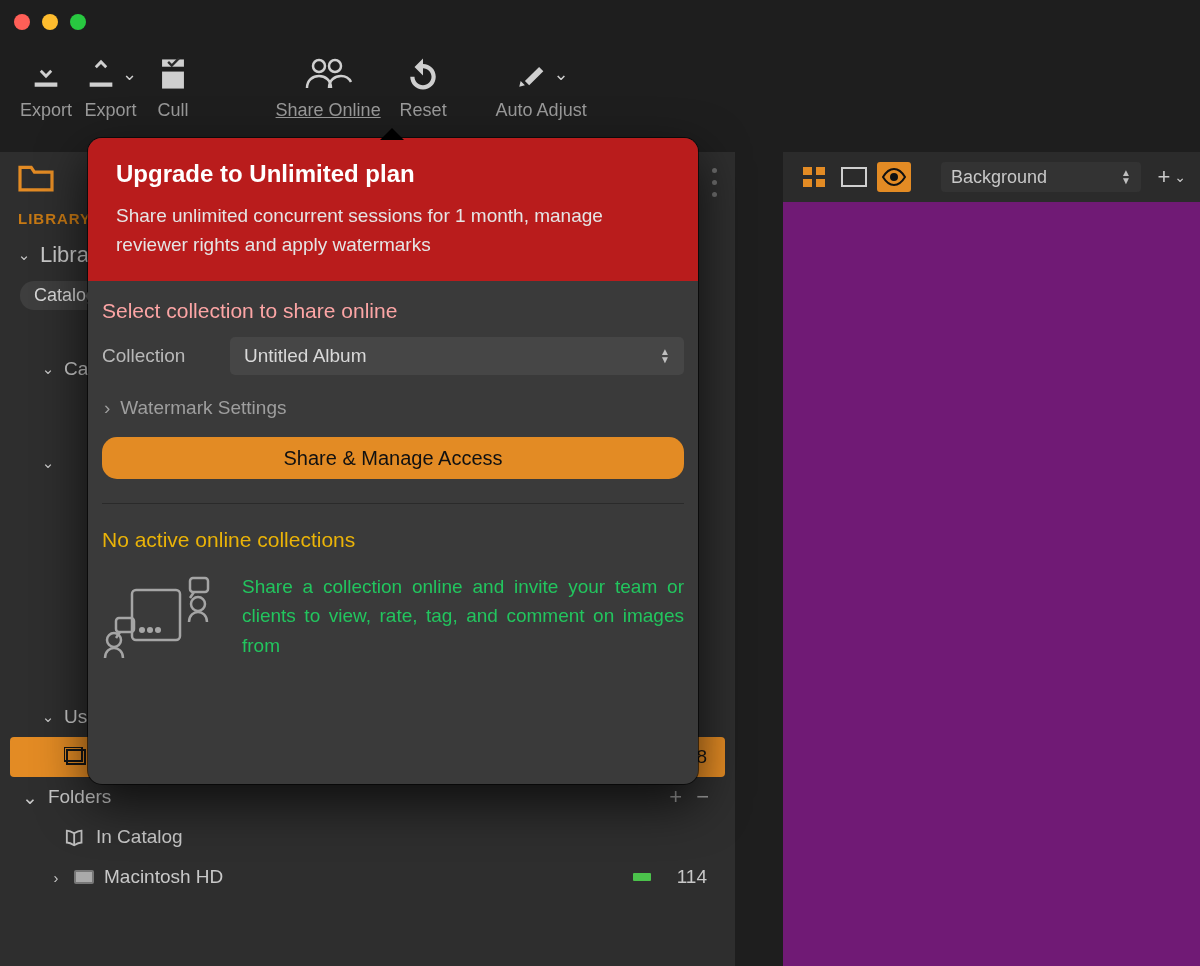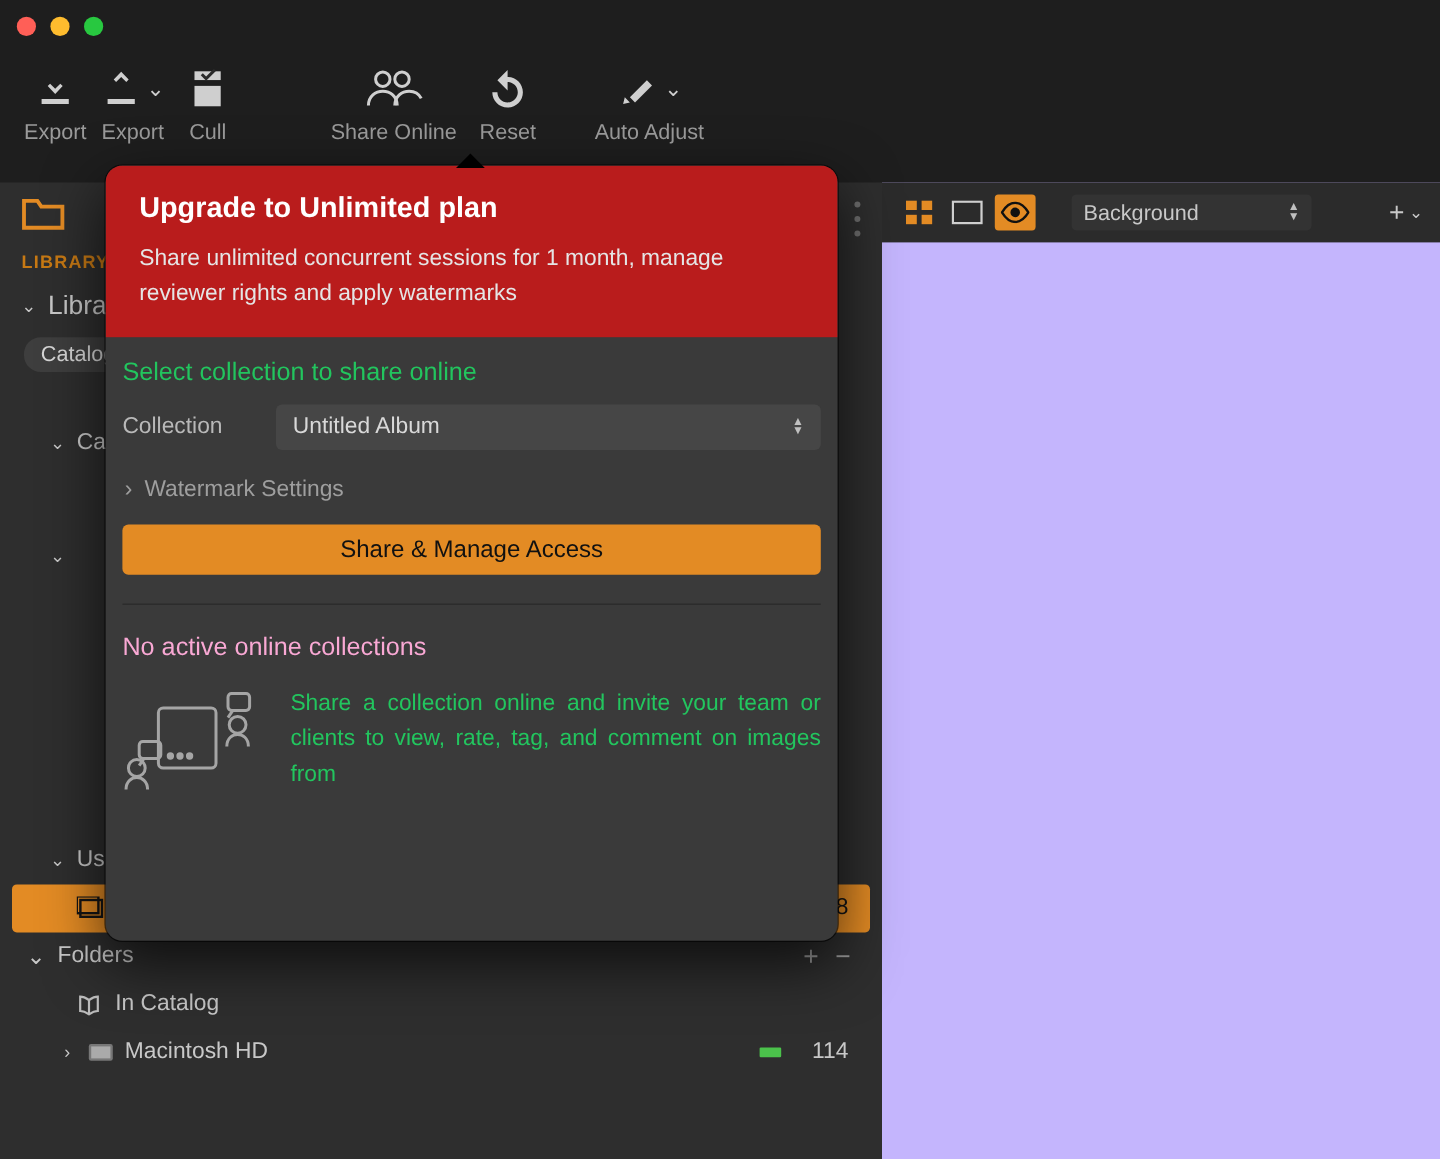--- a/index.html
+++ b/index.html
@@ -32,21 +32,21 @@
   .tb-item{display:flex;flex-direction:column;align-items:center;justify-content:flex-start;gap:6px;padding:0 6px;color:var(--text-dim);font-size:18px;min-width:60px;}
   .tb-icon{height:40px;display:flex;align-items:center;justify-content:center;color:#cfcfcf;}
   .tb-item.gap-lg{margin-left:60px;}
   .tb-item .chev{margin-left:4px;}
   .tb-pair{display:flex;align-items:center;}
   svg{display:block;}
 
   
   .cols{position:absolute;top:152px;left:0;right:0;bottom:0;display:flex;}
   .sidebar{width:735px;background:#2e2e2e;display:flex;flex-direction:column;position:relative;overflow:hidden;}
-  .viewer{flex:1;background:#c4b5fd;display:flex;flex-direction:column;}
+  .viewer{flex:1;background:#701a75;display:flex;flex-direction:column;margin-left:48px;}
 
   
   .lib-tabs{display:flex;align-items:center;height:50px;padding:0 16px;gap:28px;}
   .lib-tabs .folder-ic{color:var(--orange);}
   .lib-label{font-size:15px;font-weight:700;letter-spacing:1px;color:var(--orange-text);padding:8px 18px;}
 
   .tree{padding:0 10px;font-size:19px;color:var(--text);}
   .tree-row{display:flex;align-items:center;height:40px;gap:8px;padding:0 6px;border-radius:4px;}
   .tree-row .caret{width:16px;text-align:center;color:var(--text);font-size:15px;}
   .tree-row .lbl{flex:1;white-space:nowrap;overflow:hidden;}
@@ -86,31 +86,31 @@
   }
   .pop-arrow{
     position:absolute;top:128px;left:380px;width:0;height:0;
     border-left:12px solid transparent;border-right:12px solid transparent;border-bottom:12px solid #000;
     z-index:51;
   }
   .pop-banner{background:#b91c1c;padding:22px 28px;color:#fff;}
   .pop-banner h2{margin:0 0 14px 0;font-size:24px;font-weight:700;}
   .pop-banner p{margin:0;font-size:19px;line-height:1.5;color:#e5e5e5;}
   .pop-body{padding:18px 14px;flex:1;display:flex;flex-direction:column;}
-  .pop-body h3{margin:0 0 14px 0;font-size:21px;font-weight:400;color:#22c55e;}
+  .pop-body h3{margin:0 0 14px 0;font-size:21px;font-weight:400;color:#fca5a5;}
   .collection-row{display:flex;align-items:center;gap:18px;margin-bottom:14px;}
   .collection-row .clab{font-size:19px;color:#b8b8b8;width:110px;}
   .collection-row .csel{flex:1;background:#464646;border-radius:5px;height:38px;display:flex;align-items:center;padding:0 14px;font-size:19px;color:#d8d8d8;justify-content:space-between;}
   .watermark-row{display:flex;align-items:center;gap:10px;font-size:19px;color:#9e9e9e;padding:8px 2px 18px 2px;}
   .share-btn{
     background:var(--orange);color:#111;font-size:20px;font-weight:400;
-    height:42px;border:none;border-radius:5px;width:100%;cursor:pointer;
+    height:42px;border:none;border-radius:15px;width:100%;cursor:pointer;
   }
   .pop-div{height:1px;background:#2a2a2a;margin:24px 0;}
-  .noact{font-size:21px;color:#f9a8d4;margin:0 0 20px 0;}
+  .noact{font-size:21px;color:#eab308;margin:0 0 20px 0;}
   .share-desc{display:flex;gap:20px;align-items:flex-start;}
   .share-desc p{margin:0;font-size:19px;line-height:1.55;color:#22c55e;text-align:justify;}
   .share-illus{flex:0 0 120px;color:#9c9c9c;}
 
   
   .drag-dots{position:absolute;top:168px;left:712px;display:flex;flex-direction:column;gap:7px;z-index:10;}
   .drag-dots span{width:5px;height:5px;background:#6c6c6c;border-radius:50%;}
 
   .updown{display:inline-flex;flex-direction:column;font-size:10px;line-height:8px;color:#c0c0c0;}
 </style>
@@ -146,21 +146,21 @@
   <div class="tb-item">
     <div class="tb-icon">
       <svg width="30" height="34" viewBox="0 0 24 28" fill="currentColor">
           <rect x="3" y="2" width="18" height="6" fill="#cfcfcf"></rect>
           <path d="M6 4l3 3 6-6" stroke="#2a2a2a" stroke-width="2" fill="none" transform="translate(2,0)"></path>
           <rect x="3" y="12" width="18" height="14" fill="#cfcfcf"></rect>
         </svg>
     </div>
     <span>Cull</span>
   </div>
-  <div class="tb-item gap-lg" style="min-width:130px;">
+  <div class="tb-item gap-lg" style="min-width:130px;text-decoration:underline;">
     <div class="tb-icon">
       <svg width="50" height="36" viewBox="0 0 50 36" fill="none" stroke="currentColor" stroke-width="2.5">
           <circle cx="16" cy="10" r="6"></circle>
           <circle cx="32" cy="10" r="6"></circle>
           <path d="M4 32c0-8 6-12 12-12s12 4 12 12"></path>
           <path d="M26 32c0-8 6-12 12-12 4 0 8 2 10 6"></path>
         </svg>
     </div>
     <span>Share Online</span>
   </div>

